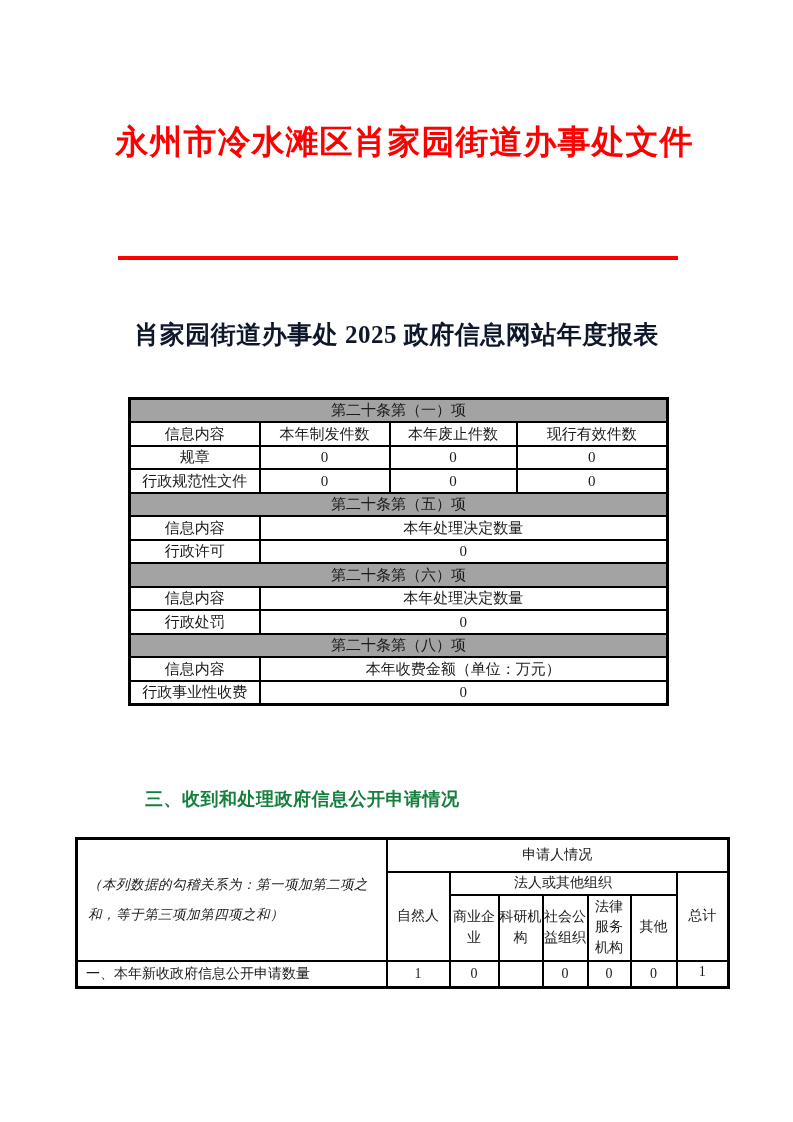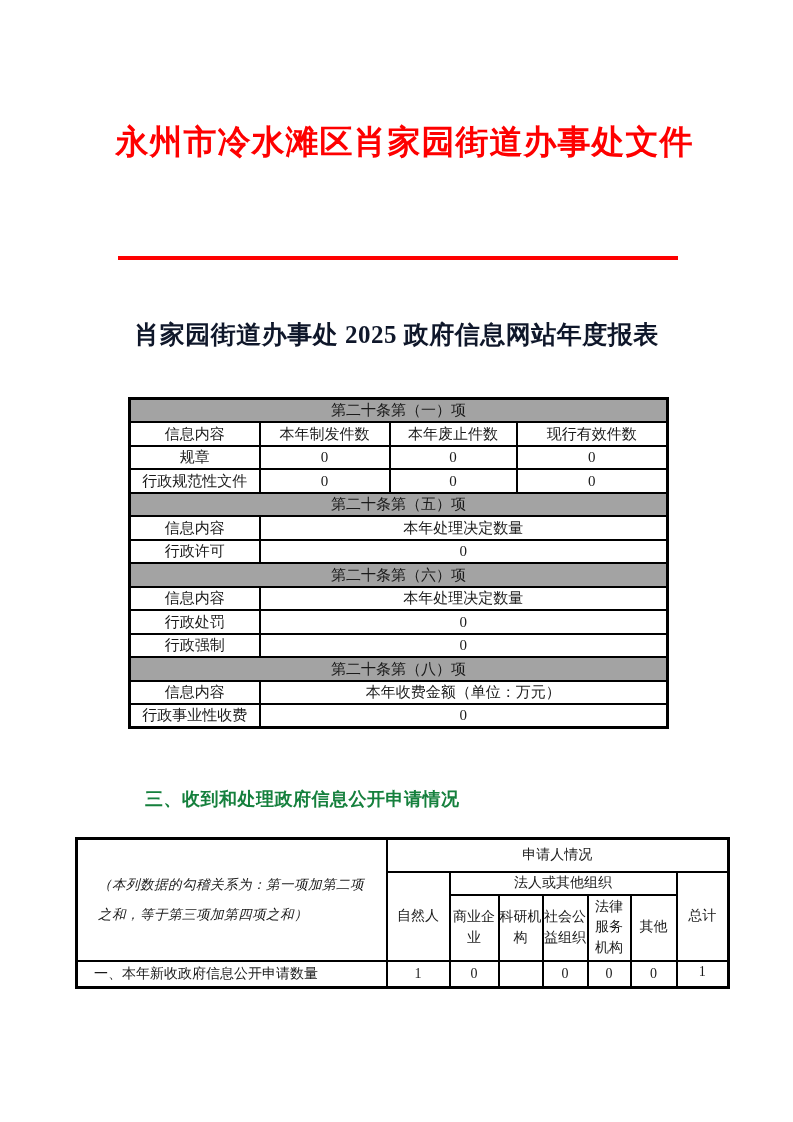--- a/index.html
+++ b/index.html
@@ -50,25 +50,25 @@
     font-size: 14px; padding: 0; line-height: 1.45;
   }
   .t2 tr.r1 { height: 33px; }
   .t2 tr.r2 { height: 23px; }
   .t2 tr.r3 { height: 66px; }
   .t2 tr.r4 { height: 27px; }
   .t2 td.note-cell {
     font-style: italic;
     font-size: 13.5px;
     text-align: left;
-    padding: 0 10px 0 20px;
+    padding: 0 10px 0 10px;
     line-height: 2.2;
     letter-spacing: 0.5px;
   }
-  .t2 td.row-label { text-align: left; padding-left: 16px; }
+  .t2 td.row-label { text-align: left; padding-left: 8px; }
   .t2 td.total-top { vertical-align: top; padding-top: 2px; line-height: 1.2; }
   .sec3-heading {
     position: absolute; top: 787px; left: 145px;
     font-size: 18px; font-weight: bold; color: #15803d;
     letter-spacing: 0.5px;
   }
 </style>
 </head>
 <body>
 
@@ -123,24 +123,20 @@
   </tr>
   <tr>
     <td>信息内容</td>
     <td colspan="3">本年处理决定数量</td>
   </tr>
   <tr>
     <td>行政处罚</td>
     <td colspan="3">0</td>
   </tr>
   <tr>
-    <td>行政强制</td>
-    <td colspan="3">0</td>
-  </tr>
-  <tr>
     <td colspan="4" class="band">第二十条第（八）项</td>
   </tr>
   <tr>
     <td>信息内容</td>
     <td colspan="3">本年收费金额（单位：万元）</td>
   </tr>
   <tr>
     <td>行政事业性收费</td>
     <td colspan="3">0</td>
   </tr>

